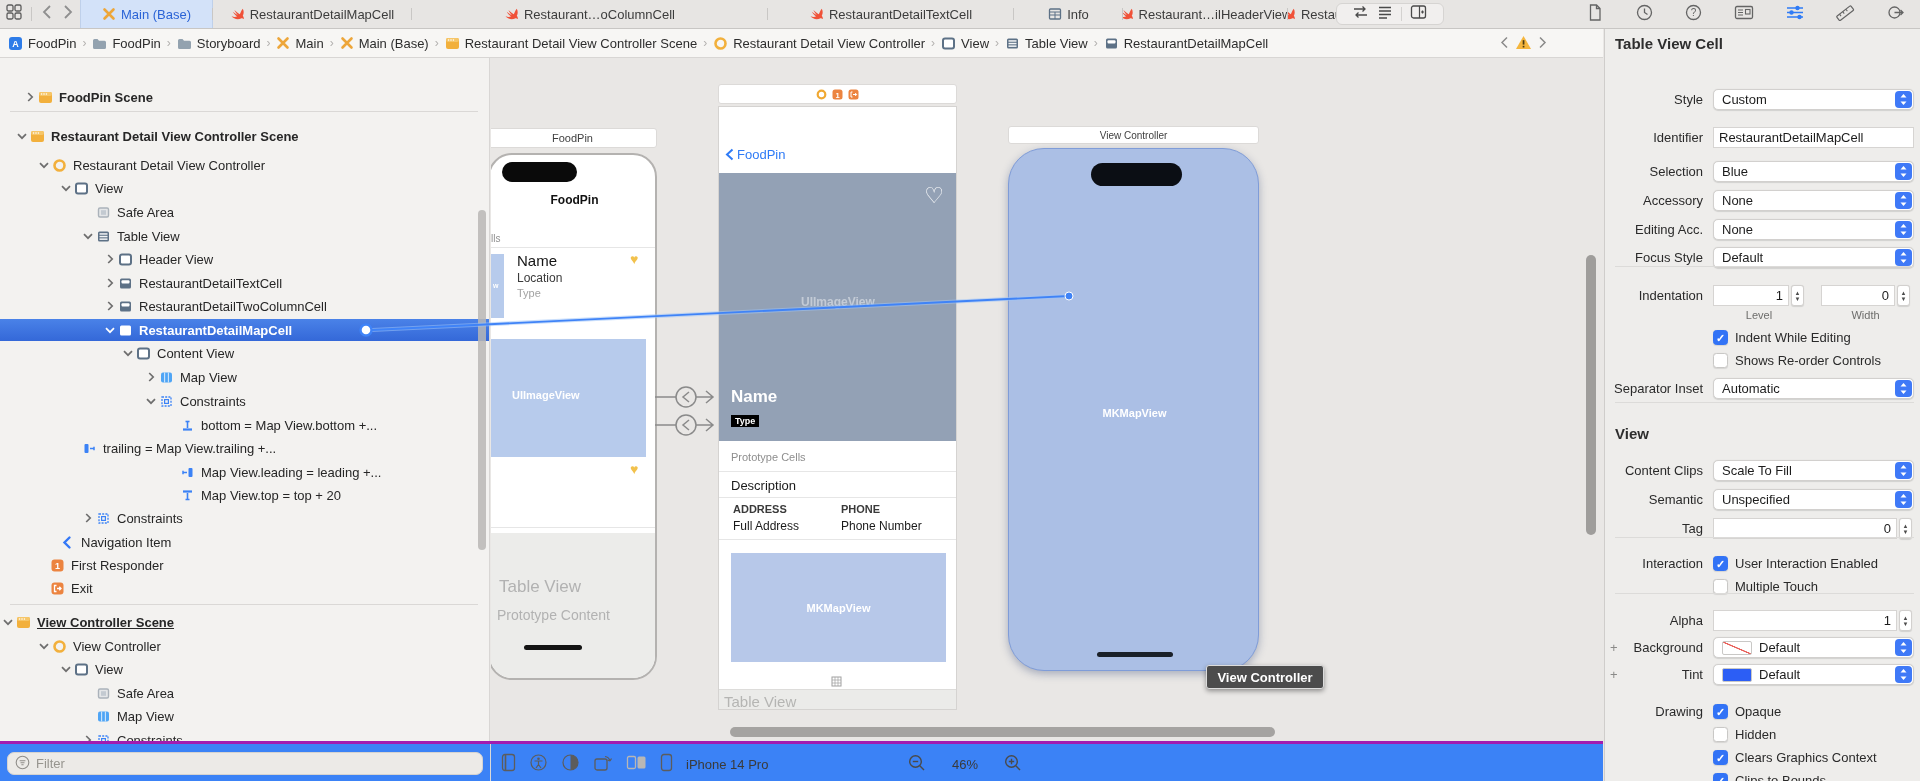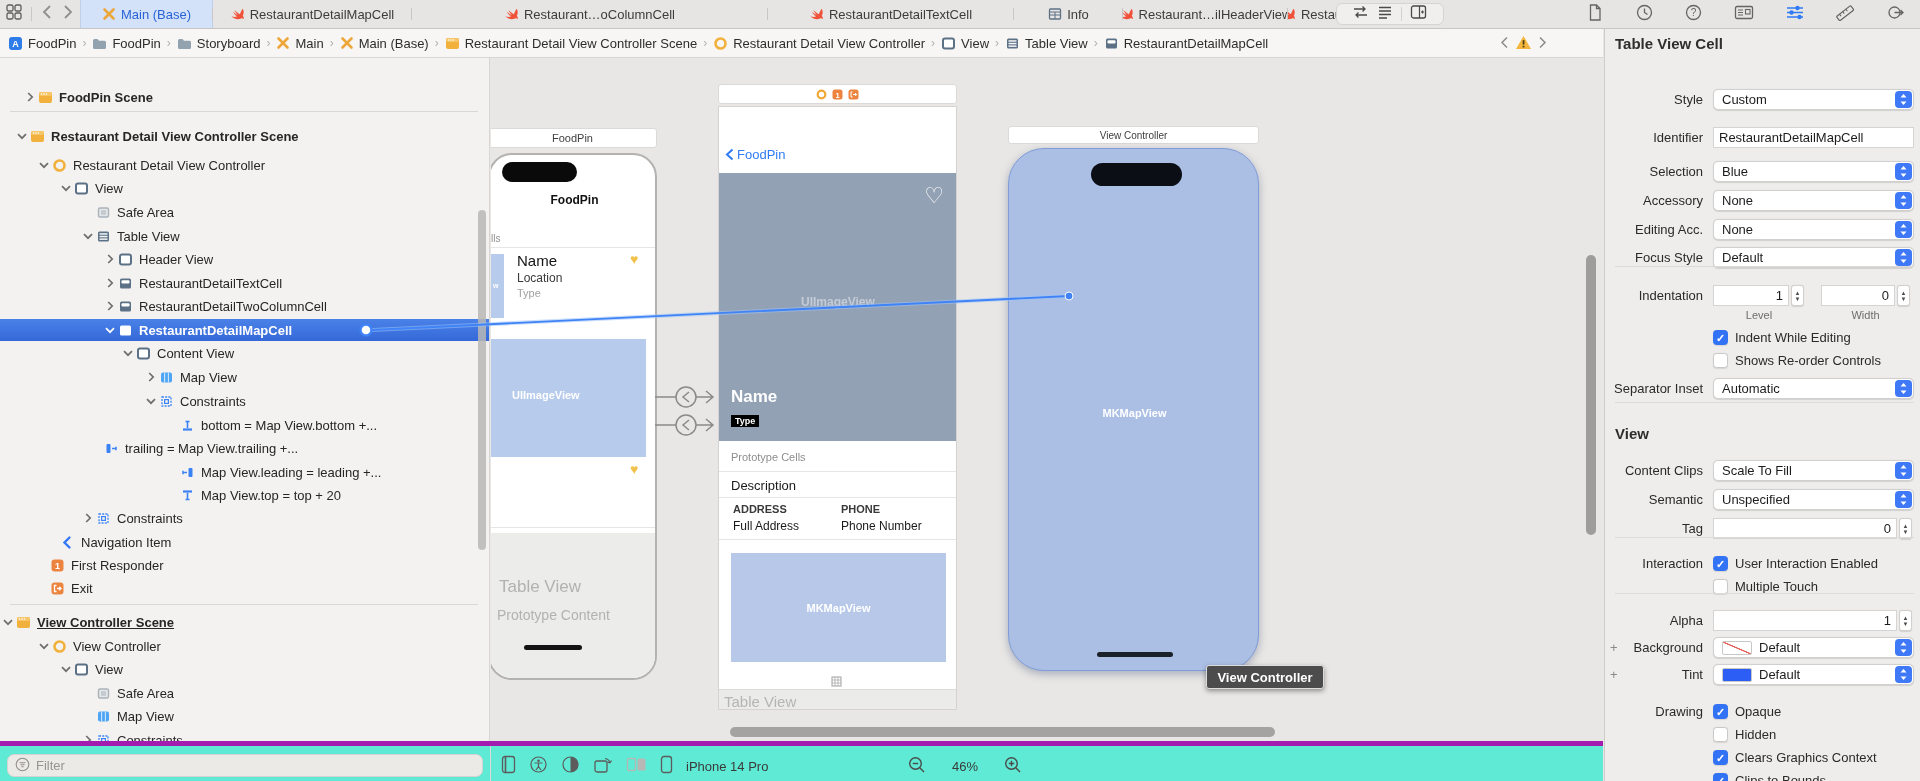--- a/index.html
+++ b/index.html
@@ -69,21 +69,21 @@
   .cb { position:absolute; left:108px; top:3px; width:15px; height:15px; border-radius:3.5px; background:#fff; border:1px solid #c9c8c6; box-shadow:0 .5px 1px rgba(0,0,0,.1); }
   .cb.on { background:#3273f6; border-color:#3273f6; color:#fff; font-size:11px; font-weight:bold; text-align:center; line-height:14px; }
   .cbtext { position:absolute; left:130px; top:3px; font-size:13px; color:#2a2a2a; white-space:nowrap; }
   .sublbl { position:absolute; top:0; font-size:11px; color:#6d6d6b; }
   .pheader { position:absolute; left:10px; font-size:15px; font-weight:bold; color:#2e2e2e; }
   .plus { position:absolute; left:5px; top:3px; color:#8a8a88; font-size:13px; }
   .swatch { width:30px; height:14px; border-radius:2px; border:1px solid #c9c8c6; margin-right:7px; }
   .sw-none { background:linear-gradient(to top right,#fff 46%,#e8605a 48%,#e8605a 52%,#fff 54%); }
 
   
-  #bottombar { left:0; top:741px; width:1603px; height:40px; background:#5eead4; border-top:5px solid #a21caf; z-index:30; }
+  #bottombar { left:0; top:741px; width:1603px; height:40px; background:#3b82f6; border-top:3px solid #a21caf; z-index:30; }
   #filterfield { position:absolute; left:7px; top:8px; width:476px; height:23px; background:#eceae7; border:1px solid #d5d3d1; border-radius:7px;
                  display:flex; align-items:center; gap:6px; padding-left:7px; font-size:13px; color:#97958f; }
   .bbdiv { position:absolute; left:490px; top:0; width:1px; height:40px; background:#dbd9d7; }
   #devicectl { position:absolute; left:501px; top:0; height:40px; display:flex; align-items:center; gap:13px; }
   #devname { font-size:13px; color:#3a3a3a; }
   #zoomctl { position:absolute; left:908px; top:0; height:40px; display:flex; align-items:center; gap:26px; font-size:13px; color:#3a3a3a; }
 </style>
 </head>
 <body>
 
@@ -548,21 +548,21 @@
           <span class="arrowslot"></span>
           <span style="display:flex;">
             <svg width="15" height="15" viewBox="0 0 15 15">
               <path d="M3 11.5 H12" stroke="#3b82f6" stroke-width="2.2"></path>
               <path d="M7.5 3.5 V10" stroke="#3b82f6" stroke-width="1.6"></path>
               <path d="M5.5 3.5 H9.5" stroke="#3b82f6" stroke-width="1.6"></path>
             </svg>
           </span>
           <span class="lbl">bottom = Map View.bottom +...</span>
         </div>
-        <div class="srow" style="top: 379px; padding-left: 88px;">
+        <div class="srow" style="top: 379px; padding-left: 66px;">
           <span class="arrowslot"></span>
           <span style="display:flex;">
             <svg width="15" height="15" viewBox="0 0 15 15">
               <rect x="2.5" y="3" width="4" height="9" rx="1" fill="#3b82f6"></rect>
               <path d="M8 7.5 H12 M12 5.8 V9.2" stroke="#3b82f6" stroke-width="1.5"></path>
             </svg>
           </span>
           <span class="lbl">trailing = Map View.trailing +...</span>
         </div>
         <div class="srow" style="top: 403px; padding-left: 164px;">

